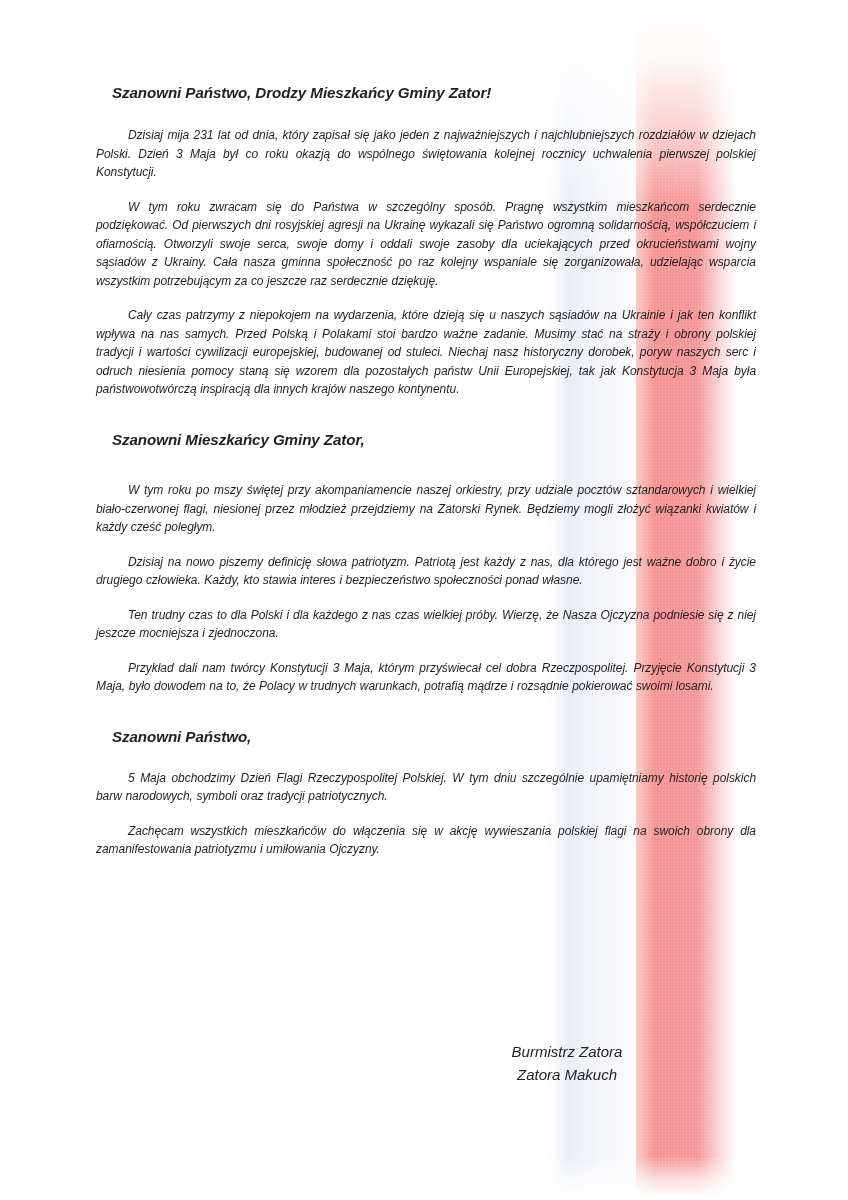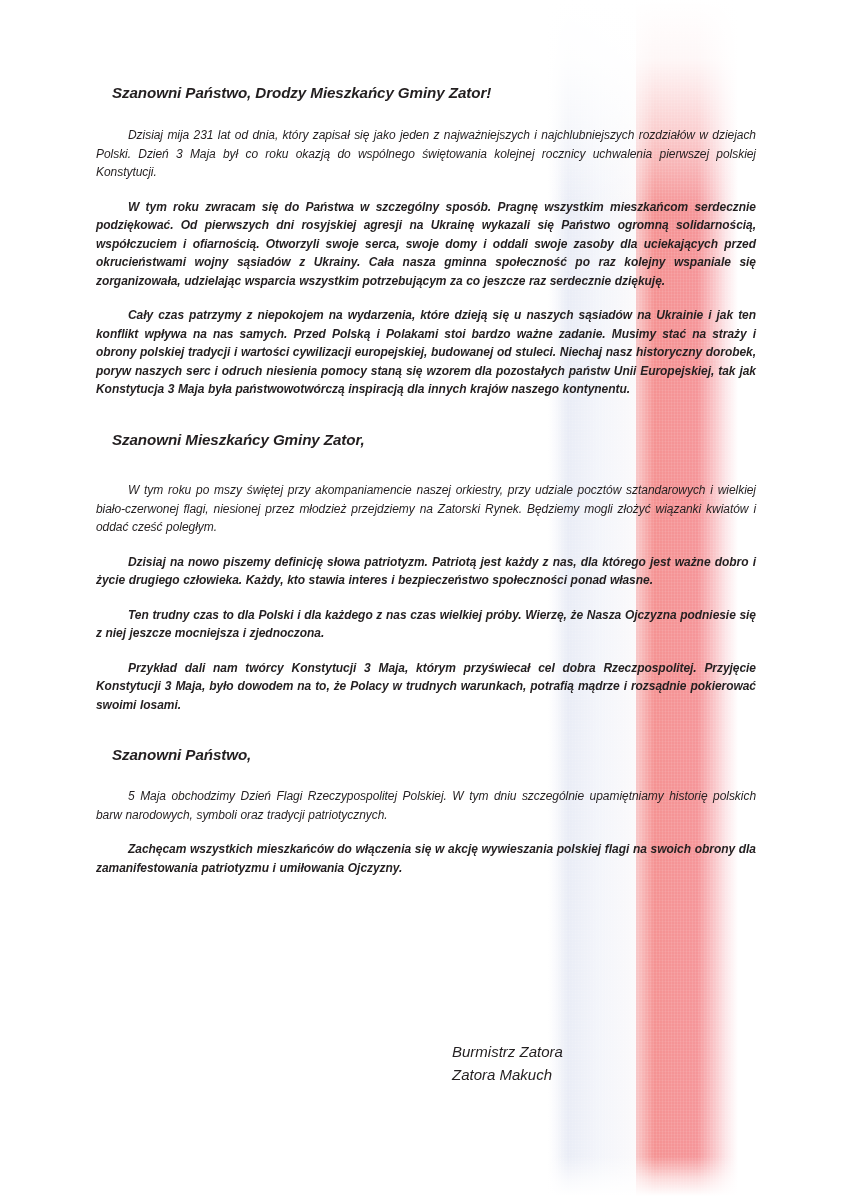--- a/index.html
+++ b/index.html
@@ -127,28 +127,28 @@
     font-style: italic;
     font-size: 12px;
     color: #231f20;
     line-height: 1.545;
     margin: 16px;
     text-align: justify;
     text-indent: 32px;
     letter-spacing: -0.05px;
     word-spacing: 0.3px;
   }
-  p.body + p.body { margin-top: 0px; font-weight: bold; }
+  p.body + p.body { margin-top: 0px; }
 
   .signature {
     position: absolute;
     left: 452px;
     top: 1040px;
     width: 230px;
-    text-align: left;
+    text-align: center;
     font-style: italic;
     font-size: 15px;
     color: #231f20;
     line-height: 1.55;
     z-index: 3;
   }
   .signature div { white-space: nowrap; }
 </style>
 </head>
 <body>
@@ -170,21 +170,21 @@
       <p class="heading heading-1">Szanowni Państwo,  Drodzy Mieszkańcy Gminy Zator!</p>
 
       <p class="body">Dzisiaj mija 231 lat od dnia, który zapisał się jako jeden z najważniejszych i najchlubniejszych rozdziałów w dziejach Polski. Dzień 3 Maja był co roku okazją do wspólnego świętowania kolejnej rocznicy uchwalenia pierwszej polskiej Konstytucji.</p>
 
       <p class="body">W tym roku zwracam się do Państwa w szczególny sposób. Pragnę wszystkim mieszkańcom serdecznie podziękować. Od pierwszych dni rosyjskiej agresji na Ukrainę wykazali się Państwo ogromną solidarnością, współczuciem i ofiarnością. Otworzyli swoje serca, swoje domy i oddali swoje zasoby dla uciekających przed okrucieństwami wojny sąsiadów z Ukrainy. Cała nasza gminna społeczność po raz kolejny wspaniale się zorganizowała, udzielając wsparcia wszystkim potrzebującym za co jeszcze raz serdecznie dziękuję.</p>
 
       <p class="body">Cały czas patrzymy z niepokojem na wydarzenia, które dzieją się u naszych sąsiadów na Ukrainie i jak ten konflikt wpływa na nas samych. Przed Polską i Polakami stoi bardzo ważne zadanie. Musimy stać na straży i obrony polskiej tradycji i wartości cywilizacji europejskiej, budowanej od stuleci. Niechaj nasz historyczny dorobek, poryw naszych serc i odruch niesienia pomocy staną się wzorem dla pozostałych państw Unii Europejskiej, tak jak Konstytucja 3 Maja była państwowotwórczą inspiracją dla innych krajów naszego kontynentu.</p>
 
       <p class="heading heading-2">Szanowni Mieszkańcy Gminy Zator,</p>
 
-      <p class="body">W tym roku po mszy świętej przy akompaniamencie naszej orkiestry, przy udziale pocztów sztandarowych i wielkiej biało-czerwonej flagi, niesionej przez młodzież przejdziemy na Zatorski Rynek. Będziemy mogli złożyć wiązanki kwiatów i oddać cześć poległym.</p>
+      <p class="body">W tym roku po mszy świętej przy akompaniamencie naszej orkiestry, przy udziale pocztów sztandarowych i wielkiej biało-czerwonej flagi, niesionej przez młodzież przejdziemy na Zatorski Rynek. Będziemy mogli złożyć wiązanki kwiatów i każdy cześć poległym.</p>
 
       <p class="body">Dzisiaj na nowo piszemy definicję słowa patriotyzm. Patriotą jest każdy z nas, dla którego jest ważne dobro i życie drugiego człowieka. Każdy, kto stawia interes i bezpieczeństwo społeczności ponad własne.</p>
 
       <p class="body">Ten trudny czas to dla Polski i dla każdego z nas czas wielkiej próby. Wierzę, że Nasza Ojczyzna podniesie się z niej jeszcze mocniejsza i zjednoczona.</p>
 
       <p class="body">Przykład dali nam twórcy Konstytucji 3 Maja, którym przyświecał cel dobra Rzeczpospolitej. Przyjęcie Konstytucji 3 Maja, było dowodem na to, że Polacy w trudnych warunkach, potrafią mądrze i rozsądnie pokierować swoimi losami.</p>
 
       <p class="heading heading-3">Szanowni Państwo,</p>
 
       <p class="body">5 Maja obchodzimy Dzień Flagi Rzeczypospolitej Polskiej. W tym dniu szczególnie upamiętniamy historię polskich barw narodowych, symboli oraz tradycji patriotycznych.</p>

